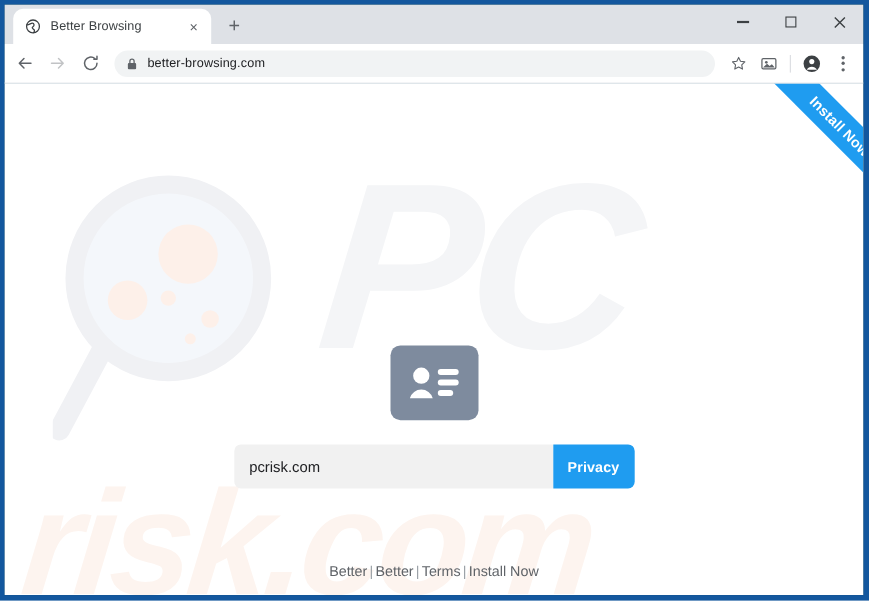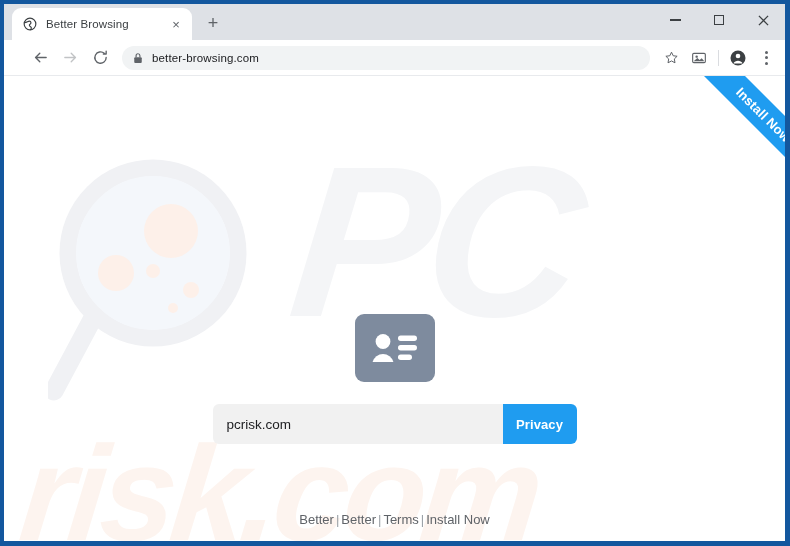--- a/index.html
+++ b/index.html
@@ -112,21 +112,21 @@
   .wc-min { width: 11px; height: 1.5px; background: #3c4043; }
   .wc-max { width: 10px; height: 10px; border: 1.5px solid #3c4043; }
   .wc-close svg { display: block; }
 
   
   .toolbar {
     height: 36px;
     background: #ffffff;
     display: flex;
     align-items: center;
-    padding: 0 6px 0 22px;
+    padding: 0 6px 0 4px;
     gap: 2px;
     flex: 0 0 auto;
     border-bottom: 1px solid #e8eaed;
   }
 
   .nav-btn {
     width: 28px; height: 28px;
     display: flex; align-items: center; justify-content: center;
     border-radius: 50%;
     cursor: pointer;

